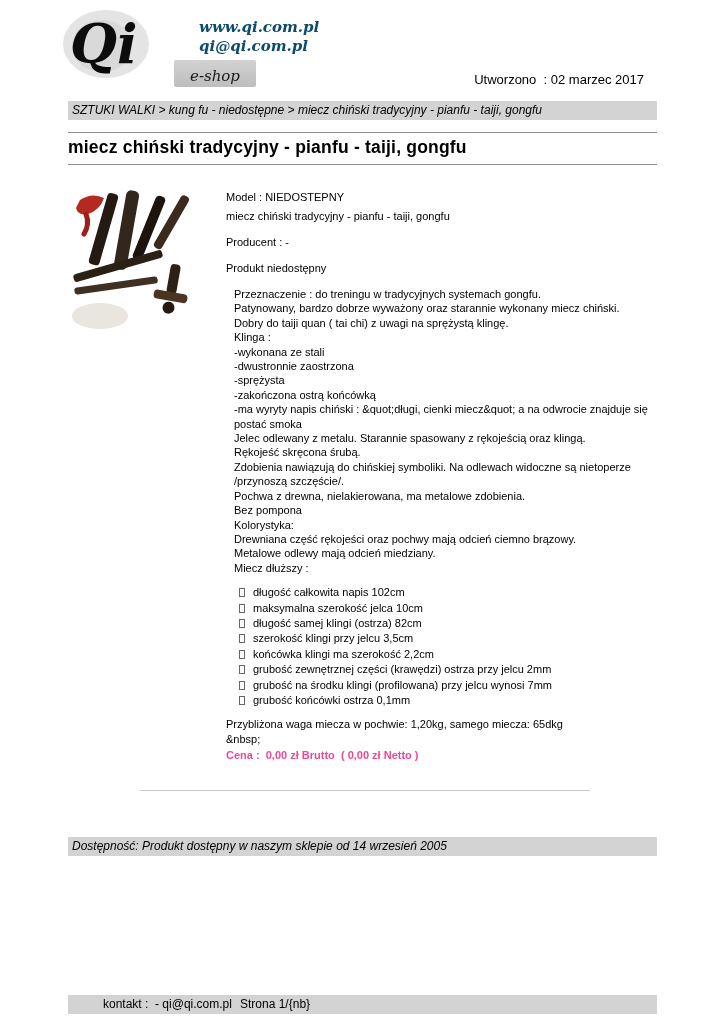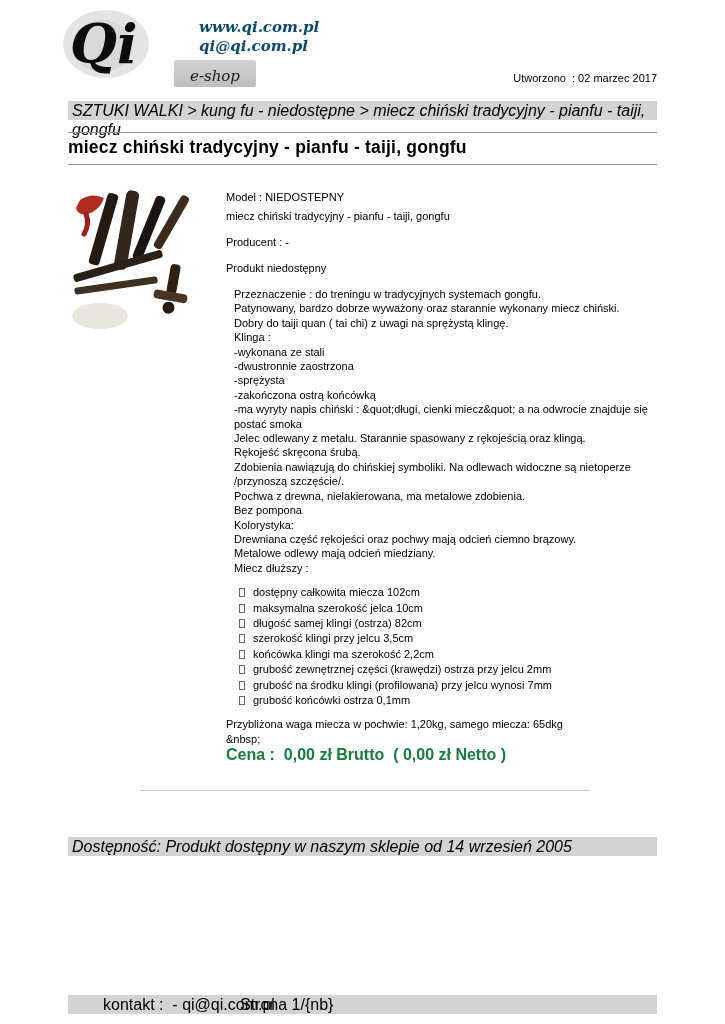--- a/index.html
+++ b/index.html
@@ -14,26 +14,26 @@
     position: absolute; left: 94px; font-family: "DejaVu Serif", serif;
     font-style: italic; font-weight: bold; font-size: 15px; color: #0c4a6e; white-space: pre; margin-left: 43px;
   }
   .logo-url { top: 12px; }
   .logo-email { top: 31px; }
   .logo-eshop {
     position: absolute; left: 112px; top: 54px; font-family: "DejaVu Serif", serif;
     font-style: italic; font-size: 15px; color: #1a1a1a;
     background: linear-gradient(#d2d2d2, #bdbdbd); padding: 7px 16px 2px; border-radius: 2px;
   }
-  .created { position: absolute; top: 72px; right: 68px; font-size: 11px; white-space: pre-wrap; }
+  .created { position: absolute; top: 72px; right: 81px; font-size: 13px; white-space: pre-wrap; }
 
   
   .graybar {
     position: absolute; left: 68px; width: 589px; height: 19px;
-    background: #d3d3d3; font-size: 16px; line-height: 19px; padding-left: 4px;
+    background: #d3d3d3; font-size: 12px; line-height: 19px; padding-left: 4px;
   }
   .breadcrumb-bar { top: 101px; font-style: italic; }
   .availability-bar { top: 837px; font-style: italic; }
   .footer-bar { top: 995px; }
   .footer-bar .pageno { position: absolute; left: 172px; top: 0; }
   .footer-bar .contact { white-space: pre-wrap; padding-left: 31px; }
 
   .rule { position: absolute; left: 68px; width: 589px; border-top: 1px solid #909090; height: 0; }
   .rule-top { top: 132px; }
   .rule-bottom { top: 164px; }
@@ -59,21 +59,21 @@
 
   .specs { margin-left: 13px; margin-bottom: 9px; }
   .spec-row { line-height: 15.4px; }
   .sq {
     display: inline-block; width: 6px; height: 9px; border: 1px solid #666;
     margin-right: 8px; vertical-align: -1px; background: #fff;
   }
 
   .weight { line-height: 14.4px; }
   .nbspline { line-height: 14.4px; min-height: 14.4px; }
-  .price { margin-top: 2px; font-size: 16px; font-weight: bold; color: #15803d; white-space: pre-wrap; }
+  .price { margin-top: 2px; font-size: 11px; font-weight: bold; color: #ec4899; white-space: pre-wrap; }
 </style>
 </head>
 <body>
 
 <div class="page">
 
   <div class="logo">
     <svg width="95" height="78" viewBox="0 0 95 78">
       <ellipse cx="44" cy="38" rx="43" ry="34" fill="#e4e4e4"></ellipse>
       <ellipse cx="40" cy="40" rx="30" ry="26" fill="#d2d2d2" opacity="0.6"></ellipse>
@@ -135,21 +135,21 @@
         <div class="dline">Zdobienia nawiązują do chińskiej symboliki. Na odlewach widoczne są nietoperze /przynoszą szczęście/.</div>
         <div class="dline">Pochwa z drewna, nielakierowana, ma metalowe zdobienia.</div>
         <div class="dline">Bez pompona</div>
         <div class="dline">Kolorystyka:</div>
         <div class="dline">Drewniana część rękojeści oraz pochwy mają odcień ciemno brązowy.</div>
         <div class="dline">Metalowe odlewy mają odcień miedziany.</div>
         <div class="dline">Miecz dłuższy :</div>
       </div>
 
       <div class="specs">
-        <div class="spec-row"><span class="sq"></span><span>dostępny całkowita miecza 102cm</span></div>
+        <div class="spec-row"><span class="sq"></span><span>długość całkowita napis 102cm</span></div>
         <div class="spec-row"><span class="sq"></span><span>maksymalna szerokość jelca 10cm</span></div>
         <div class="spec-row"><span class="sq"></span><span>długość samej klingi (ostrza) 82cm</span></div>
         <div class="spec-row"><span class="sq"></span><span>szerokość klingi przy jelcu 3,5cm</span></div>
         <div class="spec-row"><span class="sq"></span><span>końcówka klingi ma szerokość 2,2cm</span></div>
         <div class="spec-row"><span class="sq"></span><span>grubość zewnętrznej części (krawędzi) ostrza przy jelcu 2mm</span></div>
         <div class="spec-row"><span class="sq"></span><span>grubość na środku klingi (profilowana) przy jelcu wynosi 7mm</span></div>
         <div class="spec-row"><span class="sq"></span><span>grubość końcówki ostrza 0,1mm</span></div>
       </div>
 
       <div class="weight">Przybliżona waga miecza w pochwie: 1,20kg, samego miecza: 65dkg</div>

